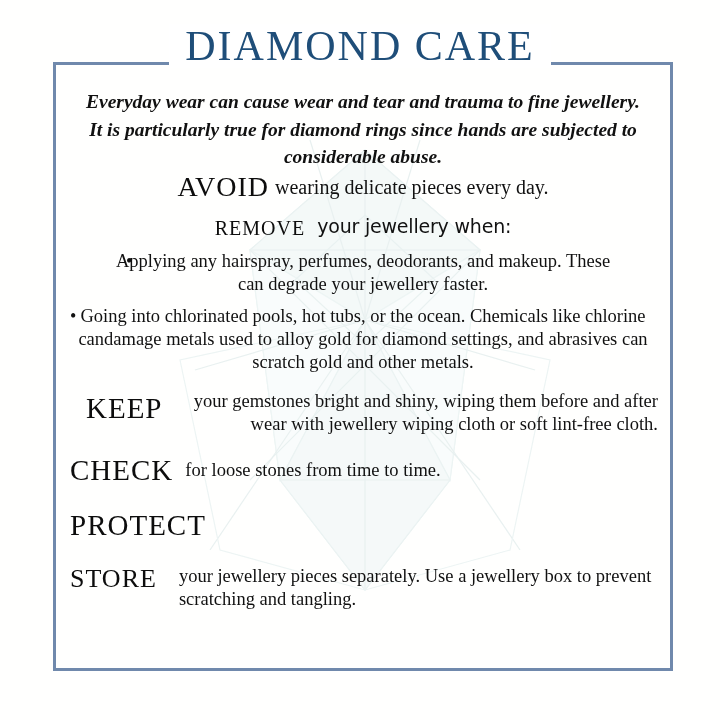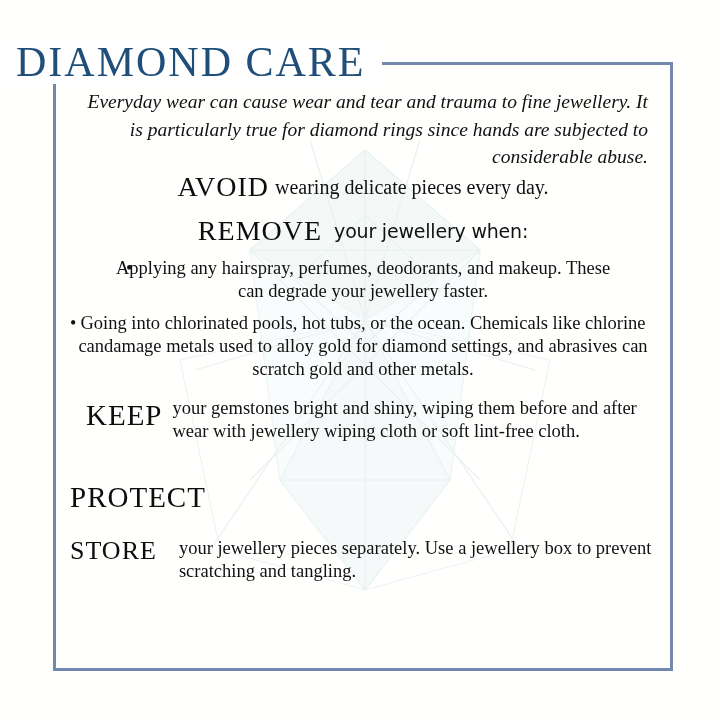--- a/index.html
+++ b/index.html
@@ -45,21 +45,22 @@
     box-sizing: border-box;
     z-index: 1;
     pointer-events: none;
   }
 
   
   #title-wrap {
     position: absolute;
     left: 0;
     right: 0;
-    top: 40px;
+    top: 24px;
+    text-align: center;
     z-index: 3;
   }
   #page-title {
     display: inline-block;
     background: #ffffff;
     padding: 0 16px;
     color: #1f4e79;
     font-family: "Liberation Serif", "DejaVu Serif", serif;
     font-size: 42px;
     font-weight: 400;
@@ -74,24 +75,24 @@
     left: 56px;
     top: 88px;
     width: 614px;
     z-index: 2;
     box-sizing: border-box;
     padding: 0 8px;
   }
 
   .intro {
     font-style: italic;
-    font-weight: 400;
+    font-weight: 700;
     font-size: 19.5px;
     line-height: 1.42;
-    text-align: right;
+    text-align: center;
     color: #111111;
     margin: 0 14px 0 14px;
   }
 
   
   .kw {
     font-family: "Liberation Serif", "DejaVu Serif", serif;
     font-weight: 400;
     color: #0d0d0d;
     letter-spacing: 1px;
@@ -106,21 +107,21 @@
   #avoid-row { }
   #avoid-kw { font-size: 28px; }
   #avoid-text {
     font-size: 20px;
     vertical-align: 2px;
     margin-left: 6px;
   }
 
   
   #remove-row { margin-top: 12px; }
-  #remove-kw { font-size: 28px; }
+  #remove-kw { font-size: 20px; }
   #remove-text {
     font-family: "DejaVu Sans", "Liberation Sans", sans-serif;
     font-size: 19px;
     vertical-align: 2px;
     margin-left: 12px;
     letter-spacing: -0.2px;
   }
 
   
   ul.bullets {
@@ -159,21 +160,21 @@
   }
   .kwrow .body-cell {
     flex: 1 1 auto;
     font-size: 18.5px;
     line-height: 1.23;
     color: #111111;
   }
 
   #keep-row { margin-top: 16px; padding-left: 22px; }
   #keep-kw { font-size: 29px; }
-  #keep-body { margin-left: 10px; text-align: left; padding-right: 4px; }
+  #keep-body { margin-left: 10px; text-align: right; padding-right: 4px; }
 
   #clean-row { margin-top: 16px; padding-left: 12px; }
   #clean-kw { font-size: 29px; }
   #clean-body { margin-left: 8px; text-align: left; padding-top: 1px; }
 
   #check-row { margin-top: 17px; padding-left: 6px; }
   #check-kw { font-size: 29px; }
   #check-body { margin-left: 12px; padding-top: 7px; }
 
   #protect-row { margin-top: 20px; padding-left: 6px; }
@@ -235,20 +236,22 @@
       <li id="bullet-2"><span class="bullet-dot">•</span><span>Going into chlorinated pools, hot tubs, or the ocean. Chemicals like chlorine candamage metals used to alloy gold for diamond settings, and abrasives can scratch gold and other metals.</span></li>
     </ul>
 
     <div id="keep-row" class="kwrow">
       <div class="kw-cell"><span id="keep-kw" class="kw">KEEP</span></div>
       <div id="keep-body" class="body-cell">your gemstones bright and shiny, wiping them before and after wear with jewellery wiping cloth or soft lint-free cloth.</div>
     </div>
 
 
     <div id="check-row" class="kwrow">
+      <div class="kw-cell"><span id="check-kw" class="kw">CHECK</span></div>
+      <div id="check-body" class="body-cell">for loose stones from time to time.</div>
     </div>
 
     <div id="protect-row" class="kwrow">
       <div class="kw-cell"><span id="protect-kw" class="kw">PROTECT</span></div>
     </div>
 
     <div id="store-row" class="kwrow">
       <div class="kw-cell"><span id="store-kw" class="kw">STORE</span></div>
       <div id="store-body" class="body-cell">your jewellery pieces separately. Use a jewellery box to prevent scratching and tangling.</div>
     </div>

